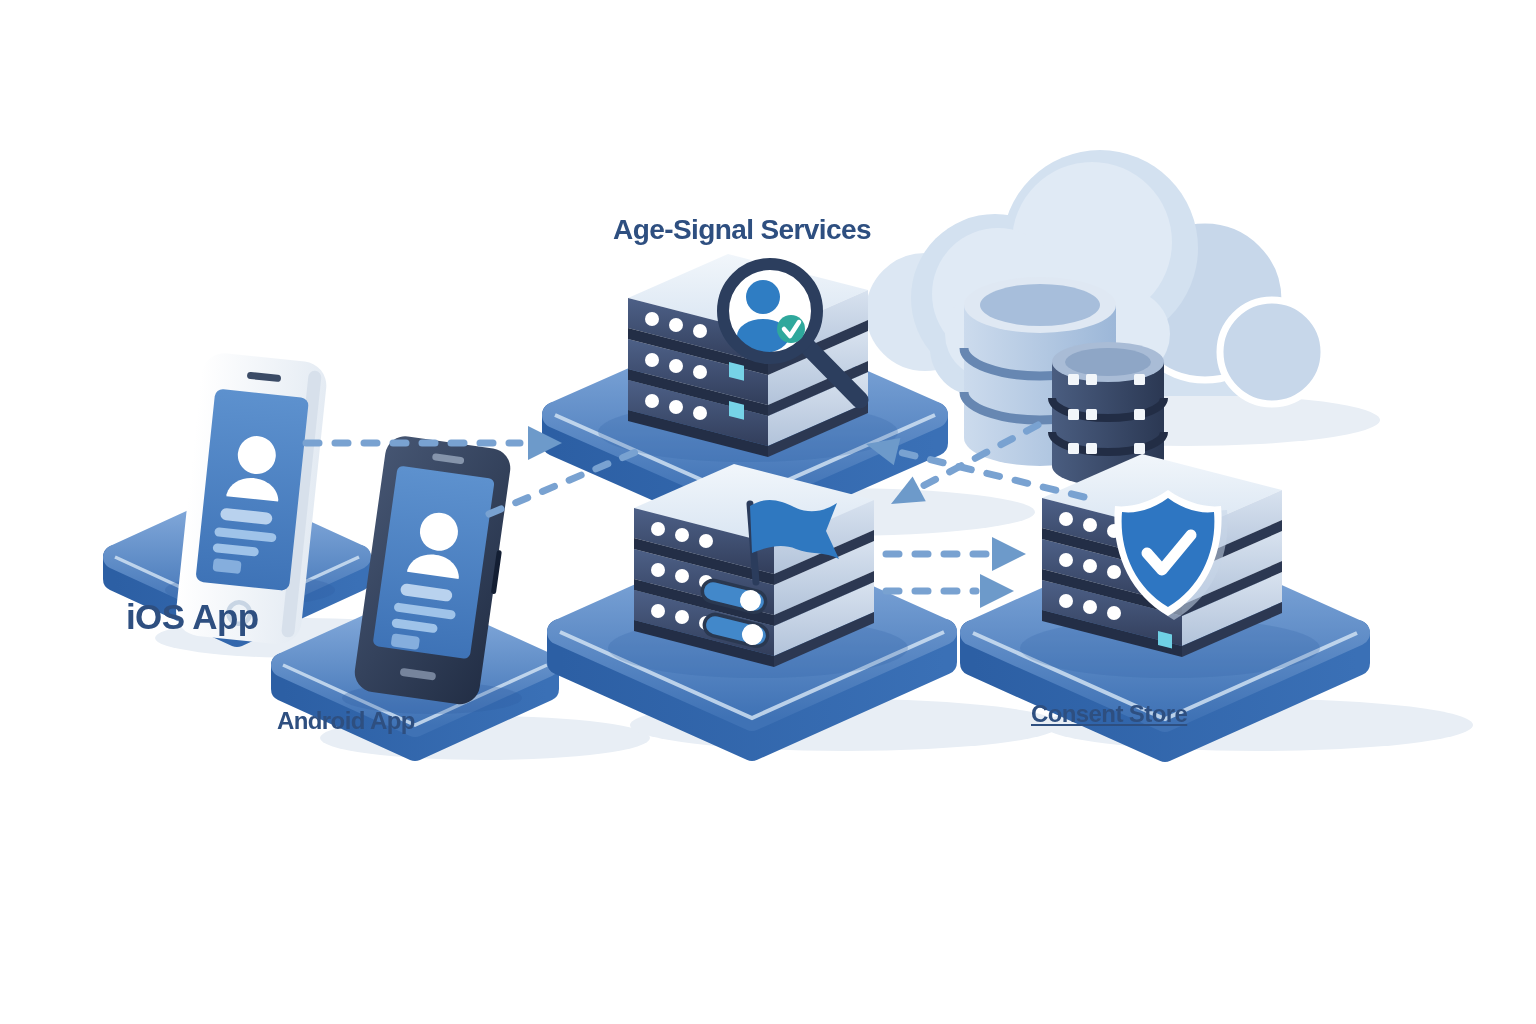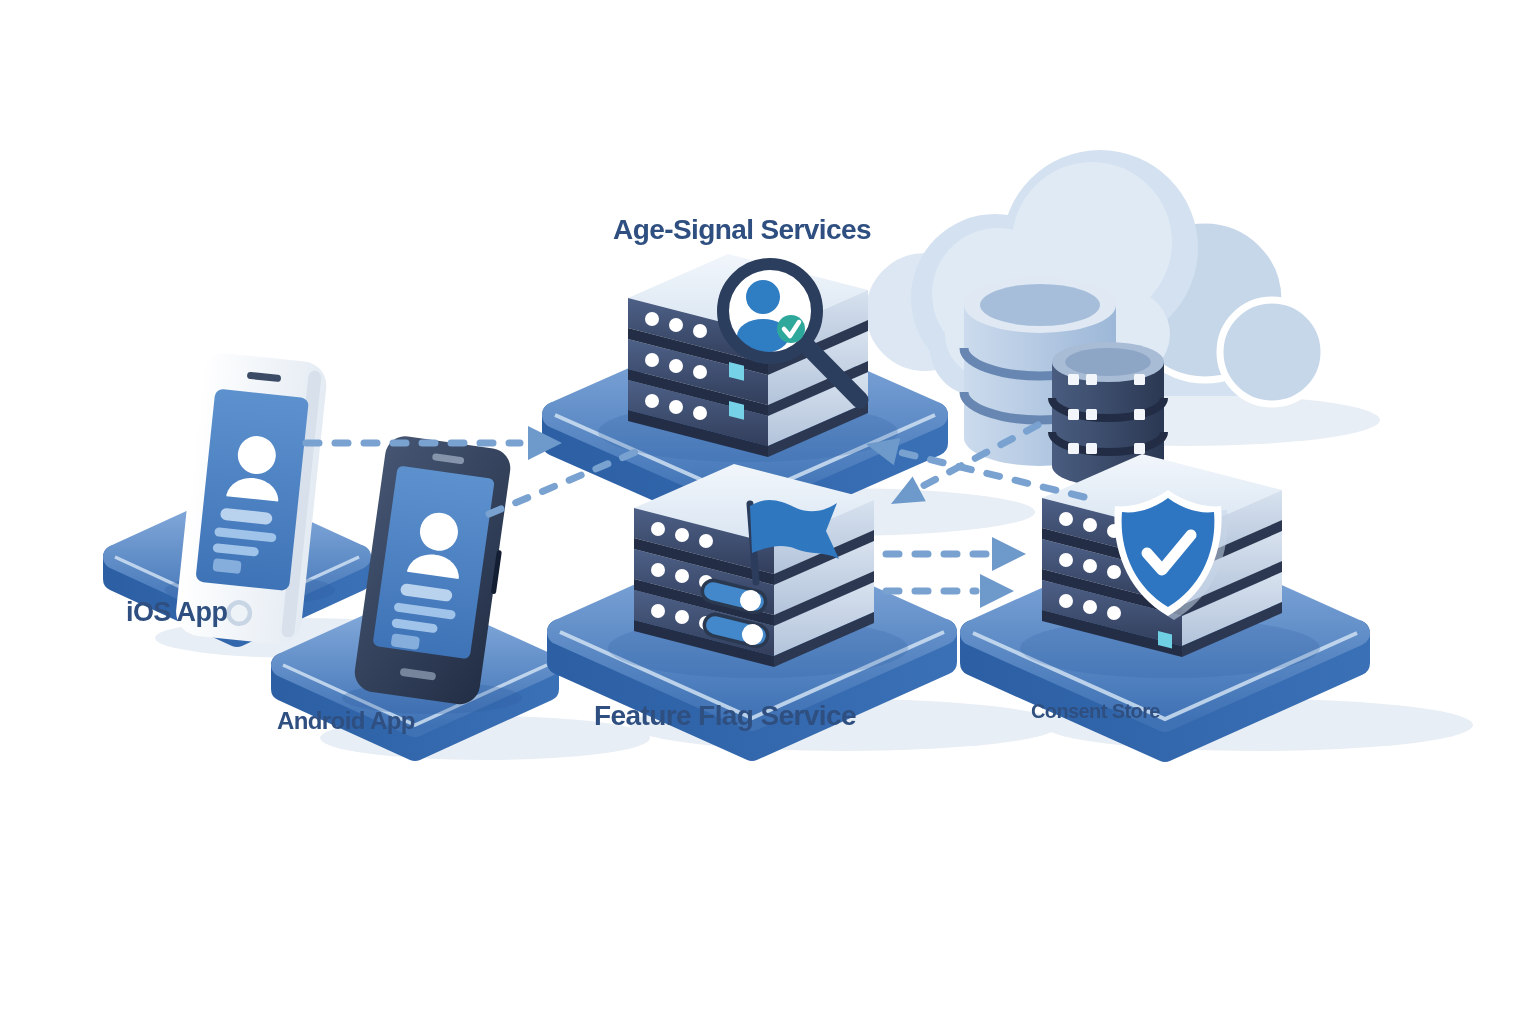--- a/index.html
+++ b/index.html
@@ -2,21 +2,21 @@
 <html><head>
 <meta charset="utf-8">
 <style>
   html,body{margin:0;padding:0;background:#ffffff;}
   .stage{
     position:relative;width:1536px;height:776px;overflow:hidden;background:#ffffff;
     font-family:"Liberation Sans","DejaVu Sans",sans-serif;
   }
   .stage svg{position:absolute;left:0;top:0;}
   .node-label{
-    position:absolute;font-weight:700;font-size:27px;letter-spacing:-0.6px;
+    position:absolute;font-weight:700;font-size:35px;letter-spacing:-0.6px;
     color:#2e4f80;white-space:nowrap;
   }
   .centered{transform:translateX(-50%);}
 </style>
 </head>
 <body>
 
 <div class="stage">
 <svg width="1536" height="1024" viewBox="0 0 1536 1024">
   <defs>
@@ -279,15 +279,14 @@
     <polygon points="891,504 912.6,476.6 925.8,501.2"></polygon>
     <polygon points="866,444 900.4,438 893.8,465.2"></polygon>
     <polygon points="1026,554 992,537 992,571"></polygon>
     <polygon points="1014,591 980,574 980,608"></polygon>
   </g>
 </svg>
 
 <div class="node-label centered" style="left:742px;top:214px;font-size:28px;">Age-Signal Services</div>
 <div class="node-label" style="left:126px;top:597px;">iOS App</div>
 <div class="node-label" style="left:277px;top:707px;font-size:24px;">Android App</div>
-<div class="node-label" style="left:594px;top:700px;font-size:28px;">Feature Flag Service</div>
-<div class="node-label" style="left:1031px;top:700px;font-size:20px;">Consent Store</div>
+<div class="node-label" style="left:1031px;top:700px;font-size:24px;text-decoration:underline;">Consent Store</div>
 </div>
 
 </body></html>

